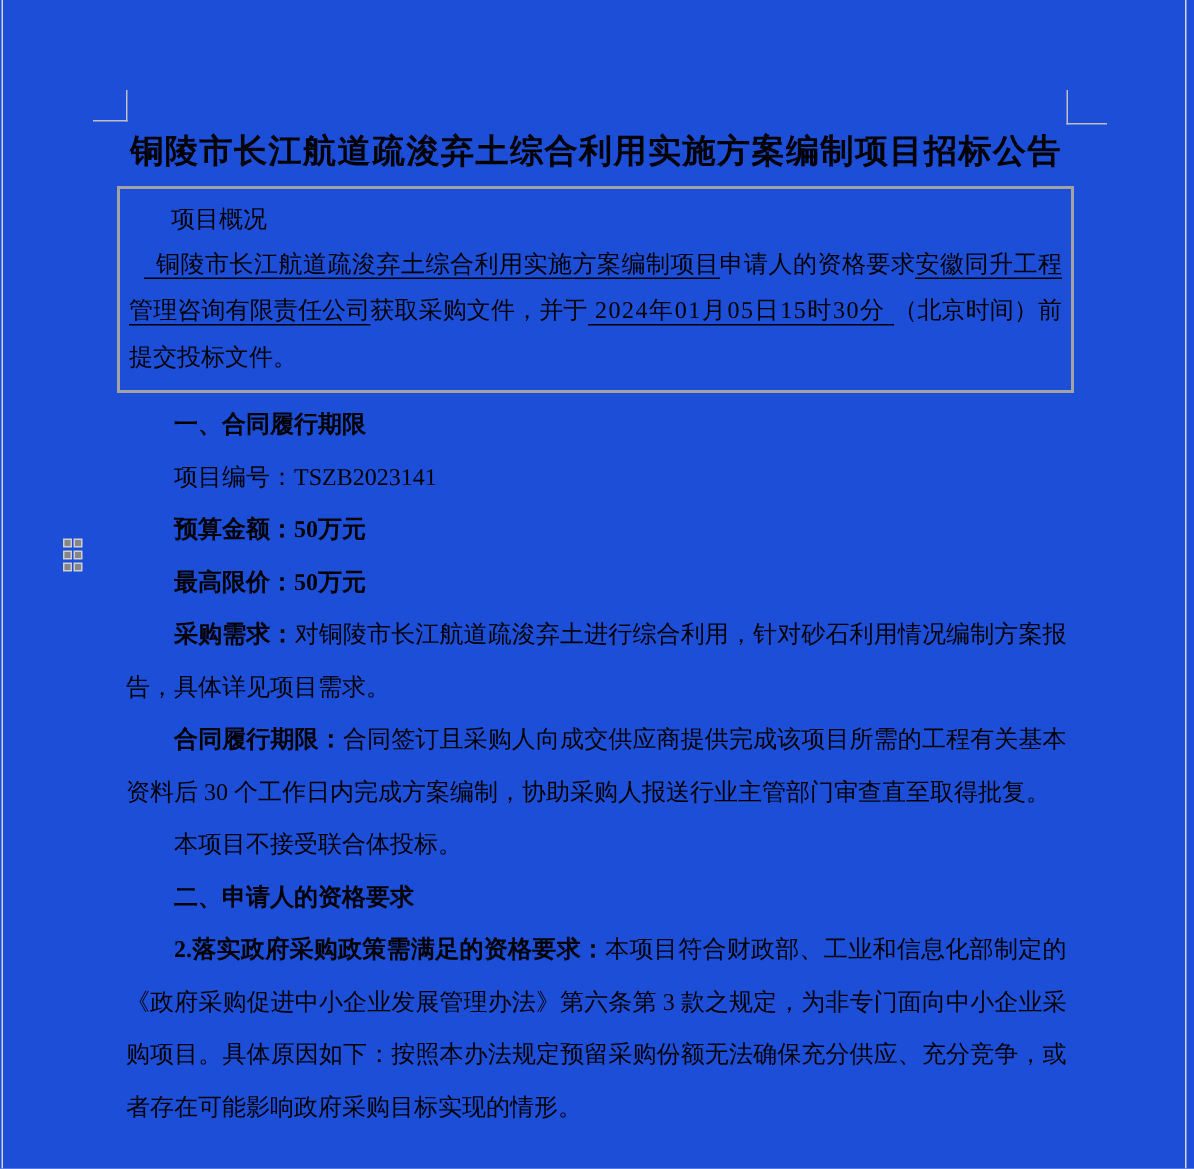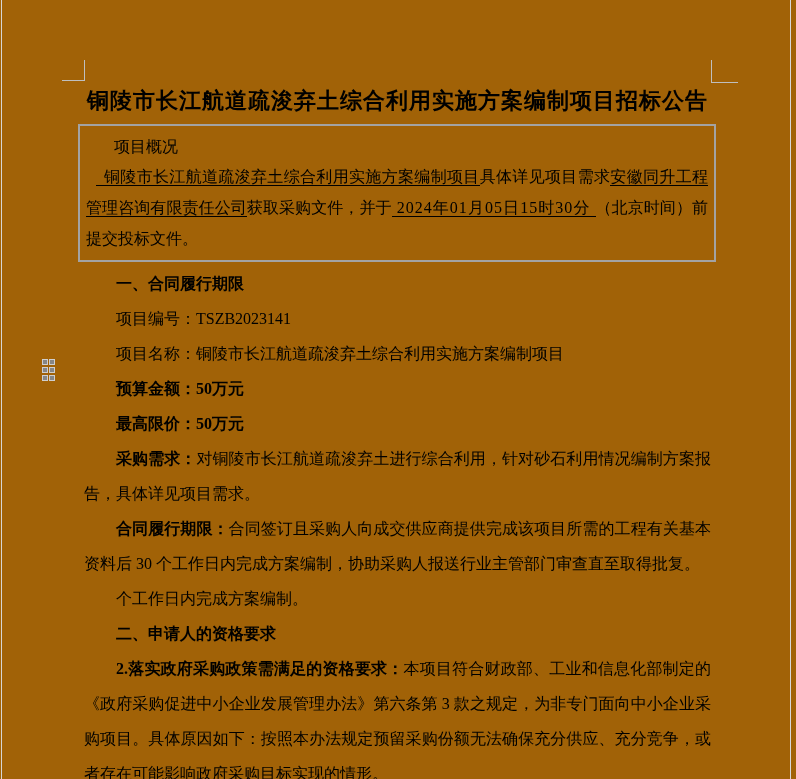--- a/index.html
+++ b/index.html
@@ -6,21 +6,21 @@
   body {
     width: 796px; height: 779px;
     background: #ffffff;
     font-family: "Liberation Serif", "DejaVu Serif", serif;
     color: #000000;
     overflow: hidden;
   }
   .page {
     position: relative;
     width: 796px; height: 779px;
-    background: #a16207;
+    background: #1d4ed8;
     overflow: hidden;
   }
   
   .edge { position: absolute; top: 0; width: 1px; height: 779px; background: #d6d6d6; }
   .edge-left  { left: 1px; }
   .edge-right { left: 790px; }
   
   .mark-tl {
     position: absolute; left: 62px; top: 60px; width: 22px; height: 20px;
     border-right: 1px solid #bfbfbf; border-bottom: 1px solid #bfbfbf;
@@ -92,29 +92,28 @@
     <div class="dot"></div>
     <div class="dot"></div>
     <div class="dot"></div>
   </div>
 
   <div class="content">
     <h1 class="doc-title">铜陵市长江航道疏浚弃土综合利用实施方案编制项目招标公告</h1>
 
     <div class="overview-box">
       <p class="ov-heading">项目概况</p>
-      <p class="ov-para"><span class="u u-lead">铜陵市长江航道疏浚弃土综合利用实施方案编制项目</span><span>具体详见项目需求</span><span class="u">安徽同升工程管理咨询有限责任公司</span><span>获取采购文件，并于</span><span class="u deadline">2024年01月05日15时30分</span><span>（北京时间）</span><span>前提交投标文件。</span></p>
+      <p class="ov-para"><span class="u u-lead">铜陵市长江航道疏浚弃土综合利用实施方案编制项目</span><span>申请人的资格要求</span><span class="u">安徽同升工程管理咨询有限责任公司</span><span>获取采购文件，并于</span><span class="u deadline">2024年01月05日15时30分</span><span>（北京时间）</span><span>前提交投标文件。</span></p>
     </div>
 
     <div id="body-paragraphs">
         <p class="para heading">一、合同履行期限</p>
         <p class="para plain">项目编号：TSZB2023141</p>
-        <p class="para plain">项目名称：铜陵市长江航道疏浚弃土综合利用实施方案编制项目</p>
         <p class="para bold">预算金额：50万元</p>
         <p class="para bold">最高限价：50万元</p>
         <p class="para labeled"><b>采购需求：</b>对铜陵市长江航道疏浚弃土进行综合利用，针对砂石利用情况编制方案报告，具体详见项目需求。</p>
         <p class="para labeled"><b>合同履行期限：</b>合同签订且采购人向成交供应商提供完成该项目所需的工程有关基本资料后 30 个工作日内完成方案编制，协助采购人报送行业主管部门审查直至取得批复。</p>
-        <p class="para plain">个工作日内完成方案编制。</p>
+        <p class="para plain">本项目不接受联合体投标。</p>
         <p class="para heading">二、申请人的资格要求</p>
         <p class="para labeled"><b>2.落实政府采购政策需满足的资格要求：</b>本项目符合财政部、工业和信息化部制定的《政府采购促进中小企业发展管理办法》第六条第 3 款之规定，为非专门面向中小企业采购项目。具体原因如下：按照本办法规定预留采购份额无法确保充分供应、充分竞争，或者存在可能影响政府采购目标实现的情形。</p>
       </div>
   </div>
 </div>
 
 </body></html>

